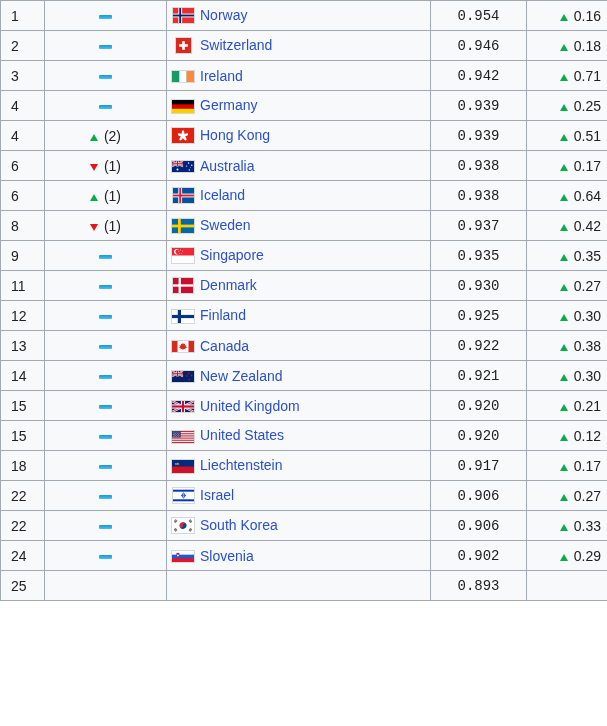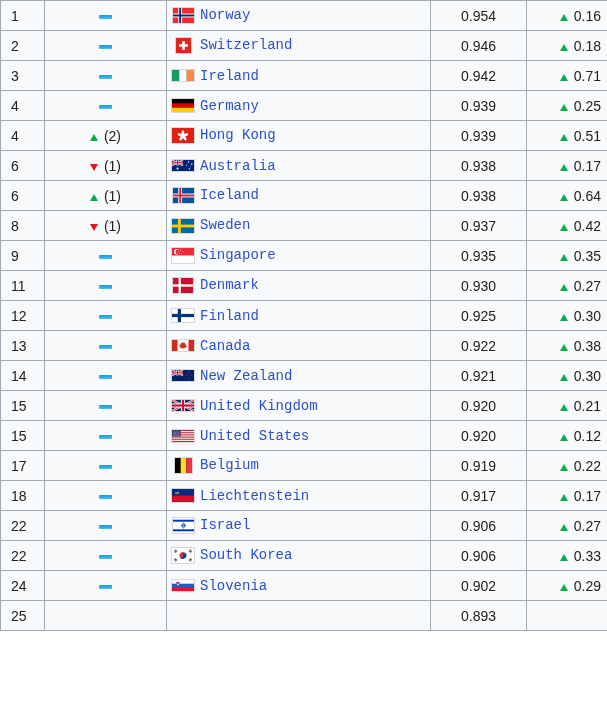--- a/index.html
+++ b/index.html
@@ -6,22 +6,22 @@
     --link:#2b50c8; --text:#202122; --bg:#f8f9fa; --border:#a2a9b1;
     --green:#0bab4b; --red:#e8131b; --steady-top:#1a97d4; --steady-bot:#45c0f0;
   }
   html,body{margin:0;padding:0;background:#fff;}
   body{width:607px;font-family:"Liberation Sans",sans-serif;}
   table.hdi{border-collapse:collapse;table-layout:fixed;width:607px;background:var(--bg);
             font-size:14px;color:var(--text);}
   td{border:1px solid var(--border);height:29px;padding:0;overflow:hidden;white-space:nowrap;vertical-align:middle;}
   .c-rank{padding-left:10px;text-align:left;}
   .c-change{text-align:center;}
-  .c-country{padding-left:4px;text-align:left;font-family:Liberation Mono, monospace;}
-  .c-value{text-align:center;}
+  .c-country{padding-left:4px;text-align:left;}
+  .c-value{text-align:center;font-family:Liberation Mono, monospace;}
   .c-trend{text-align:right;padding-right:6px;}
   a.country-link{color:var(--link);text-decoration:none;}
   .tri{display:inline-block;width:0;height:0;border-left:4px solid transparent;border-right:4px solid transparent;margin-right:2px;}
   .tri-up{border-bottom:7px solid var(--green);}
   .tri-down{border-top:7px solid var(--red);}
   .steady{display:inline-block;width:13px;height:4px;border-radius:1px;
           background:linear-gradient(180deg,var(--steady-top),var(--steady-bot));vertical-align:2px;}
   .flagslot{display:inline-block;width:24px;margin-right:5px;text-align:center;vertical-align:middle;line-height:0;}
   .flagbox{display:inline-block;border:1px solid #d7d8d9;line-height:0;background:#fff;}
   .flagbox svg{display:block;}
@@ -274,31 +274,20 @@
                   <circle cx="1.2" cy="5.6" r="0.35"></circle>
                   <circle cx="2.9" cy="5.6" r="0.35"></circle>
                   <circle cx="4.6" cy="5.6" r="0.35"></circle>
                   <circle cx="6.3" cy="5.6" r="0.35"></circle>
                 </g>
               </svg></span></span><a href="#" class="country-link">United States</a></td>
         <td class="c-value">0.920</td>
         <td class="c-trend"><span class="tri tri-up"></span><span> 0.12</span></td>
       </tr>
       <tr>
-        <td class="c-rank">17</td>
-        <td class="c-change"><span class="steady"></span></td>
-        <td class="c-country"><span class="flagslot"><span class="flagbox"><svg width="17" height="15" viewBox="0 0 17 15" xmlns="http://www.w3.org/2000/svg">
-                <rect width="17" height="15" fill="#000"></rect>
-                <rect x="5.67" width="5.66" height="15" fill="#fdda24"></rect>
-                <rect x="11.33" width="5.67" height="15" fill="#ef3340"></rect>
-              </svg></span></span><a href="#" class="country-link">Belgium</a></td>
-        <td class="c-value">0.919</td>
-        <td class="c-trend"><span class="tri tri-up"></span><span> 0.22</span></td>
-      </tr>
-      <tr>
         <td class="c-rank">18</td>
         <td class="c-change"><span class="steady"></span></td>
         <td class="c-country"><span class="flagslot"><span class="flagbox"><svg width="22" height="13" viewBox="0 0 22 13" xmlns="http://www.w3.org/2000/svg">
                 <rect width="22" height="13" fill="#ce1126"></rect>
                 <rect width="22" height="6.5" fill="#002b7f"></rect>
                 <path fill="#ffd83d" d="M3,4.6l0.4,-1.6 0.9,0.9 0.8,-1.5 0.8,1.5 0.9,-0.9 0.4,1.6z"></path>
               </svg></span></span><a href="#" class="country-link">Liechtenstein</a></td>
         <td class="c-value">0.917</td>
         <td class="c-trend"><span class="tri tri-up"></span><span> 0.17</span></td>
       </tr>

